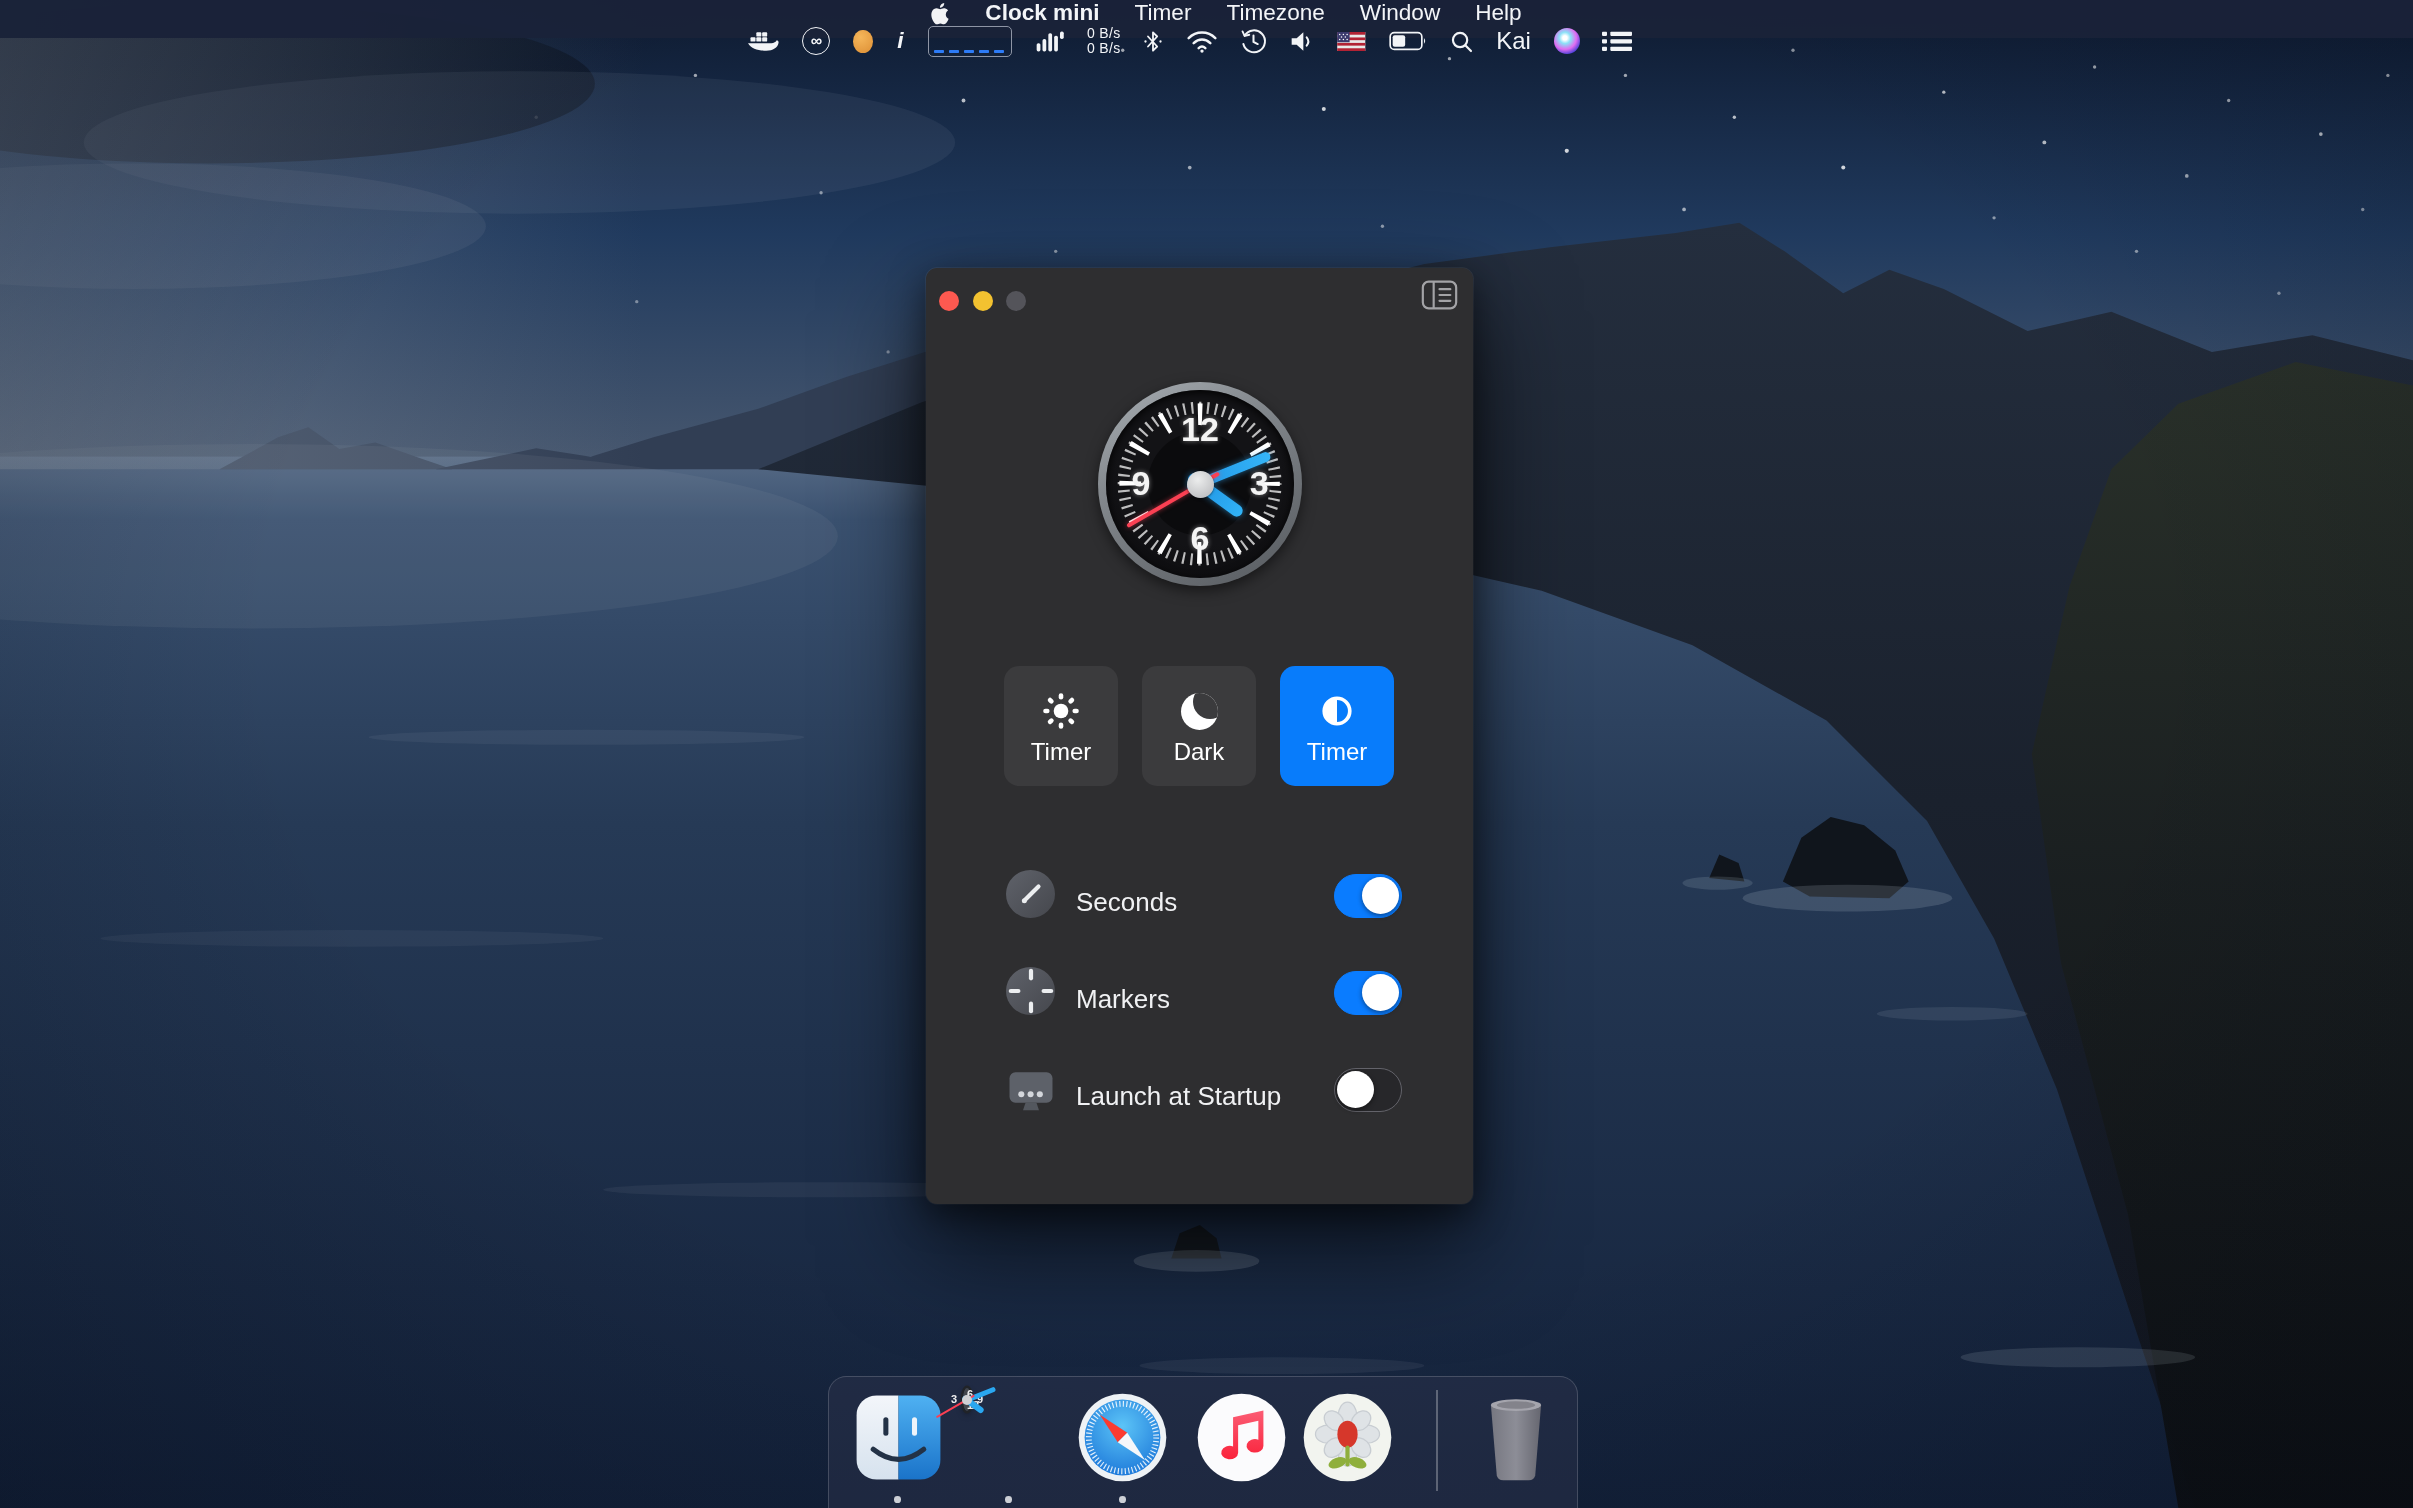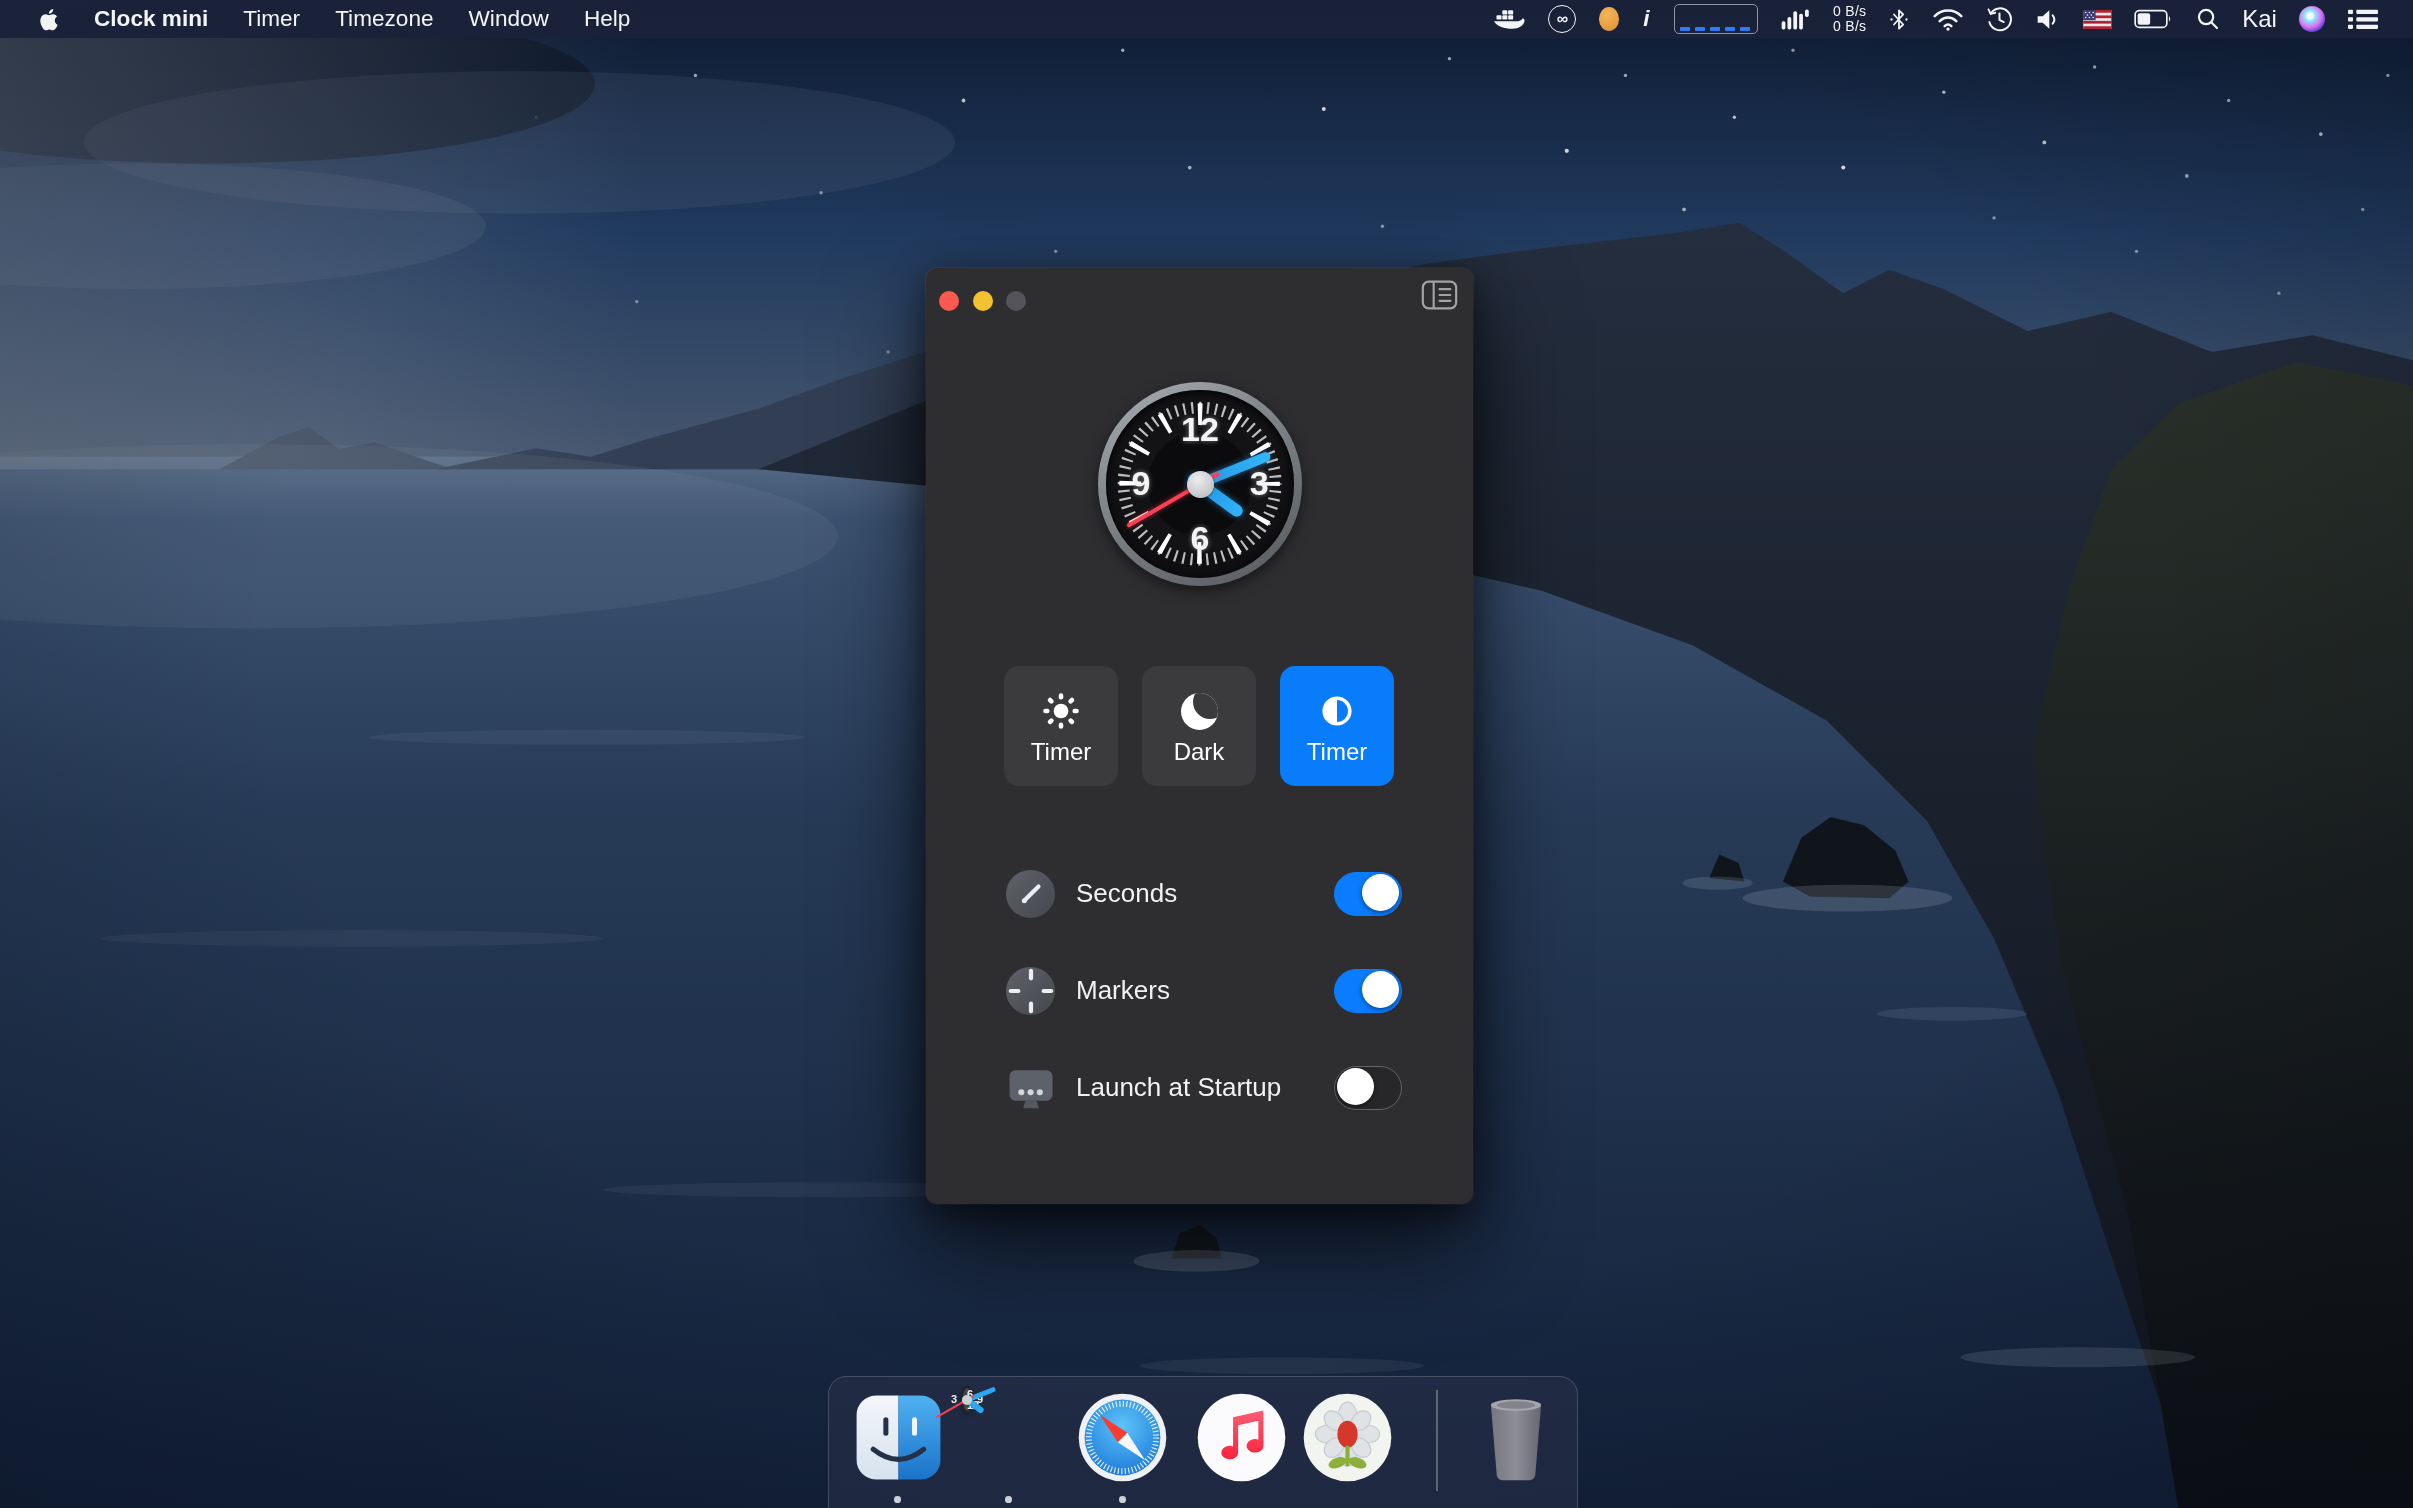--- a/index.html
+++ b/index.html
@@ -10,21 +10,21 @@
   }
   
   .wallpaper{position:absolute;inset:0;z-index:0;}
   .vignette{position:absolute;inset:0;z-index:1;pointer-events:none;
     background:radial-gradient(ellipse at 50% 42%, transparent 55%, rgba(2,6,16,.28) 100%);}
   
   .menubar{
     position:absolute;left:0;top:0;width:2413px;height:38px;z-index:6;
     background:rgba(26,34,57,.97);
     display:flex;align-items:center;justify-content:space-between;
-    font-size:22.6px;color:#f3f5f8;
+    font-size:22.6px;color:#f3f5f8;flex-direction:column;
   }
   .menubar-left{display:flex;align-items:center;gap:35px;padding-left:37px;}
   .menubar-left .appname{font-weight:700;}
   .menu-item{white-space:nowrap;cursor:default;}
   .menubar-right{display:flex;align-items:center;gap:22.6px;padding-right:35px;}
   .status-item{display:flex;align-items:center;justify-content:center;}
   .net-speeds{font-size:14px;line-height:15px;text-align:right;font-weight:400;letter-spacing:0.3px;}
   .orange-dot{width:20px;height:23.5px;border-radius:50%;background:radial-gradient(circle at 38% 32%,#f5b65a,#dd8f35);}
   .info-i{font-style:italic;font-size:22.6px;font-weight:700;padding:0 1.7px;}
   .kai{font-size:24px;font-weight:500;}
@@ -68,21 +68,21 @@
   
   .theme-row{position:absolute;left:78px;top:398px;display:flex;gap:24px;}
   .theme-btn{width:114px;height:120px;border-radius:15px;background:#3b3b3d;border:none;
     display:flex;flex-direction:column;align-items:center;justify-content:flex-start;cursor:default;}
   .theme-btn.on{background:#087cfb;}
   .theme-icon{margin-top:22px;height:44px;display:flex;align-items:center;justify-content:center;}
   .theme-label{color:#fff;font-size:24px;margin-top:5px;font-family:"Liberation Sans",sans-serif;}
   .moon{position:relative;width:37px;height:37px;border-radius:50%;background:#fff;overflow:hidden;}
   .moon::after{content:"";position:absolute;left:12.6px;top:-7.5px;width:34px;height:34px;border-radius:50%;background:#3b3b3d;}
   
-  .row{position:absolute;left:80px;width:396px;height:49px;display:flex;align-items:center;}
+  .row{position:absolute;left:80px;width:396px;height:49px;display:flex;align-items:flex-end;}
   .row .rowicon{width:49px;display:flex;align-items:center;justify-content:center;}
   .circ-icon{width:48px;height:48px;border-radius:50%;background:linear-gradient(135deg,#5f626a,#45474d);
     display:flex;align-items:center;justify-content:center;}
   .row-label{margin-left:21px;font-size:26px;color:#f0f1f3;flex:1;}
   .switch{position:relative;width:68px;height:44px;border-radius:22.6px;background:#27272a;border:1.7px solid #63636a;box-sizing:border-box;}
   .switch .knob{position:absolute;top:1.7px;left:1.7px;width:37px;height:37px;border-radius:50%;background:#fff;
     box-shadow:0 1.7px 5px rgba(0,0,0,.45);}
   .switch.on{background:#0a7cff;border-color:#0a7cff;}
   .switch.on .knob{left:auto;right:1.7px;}
   

